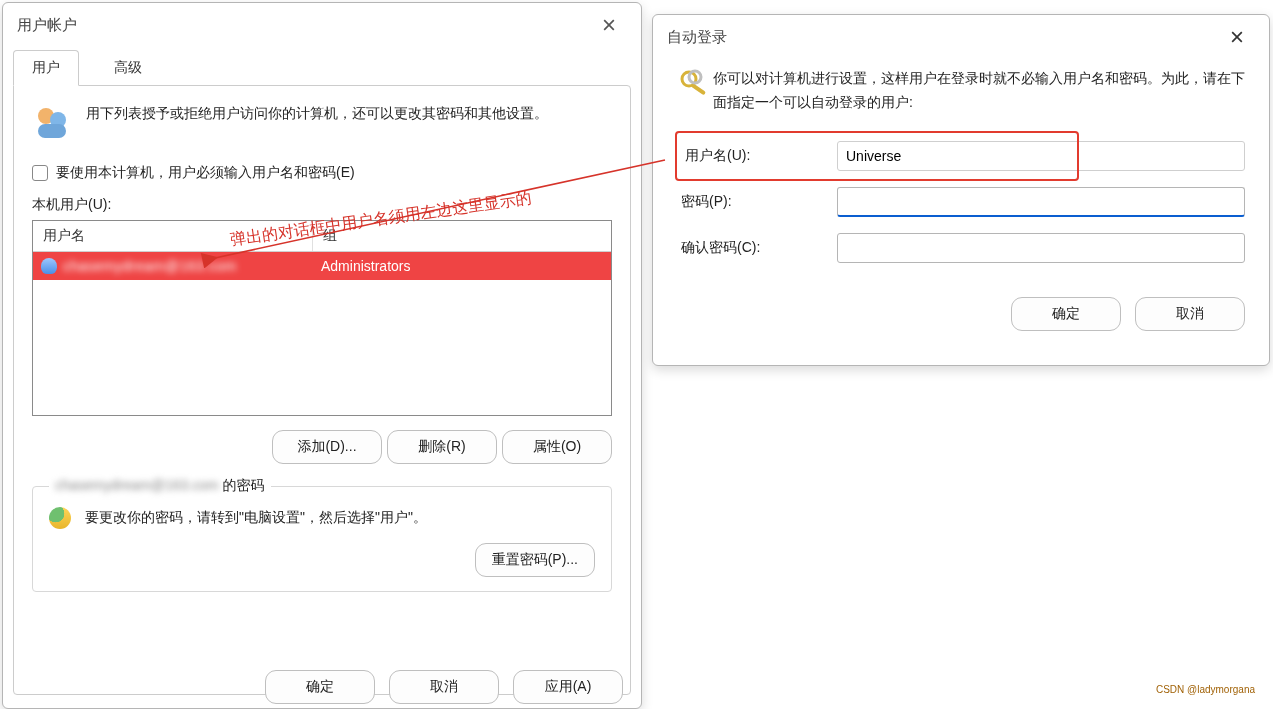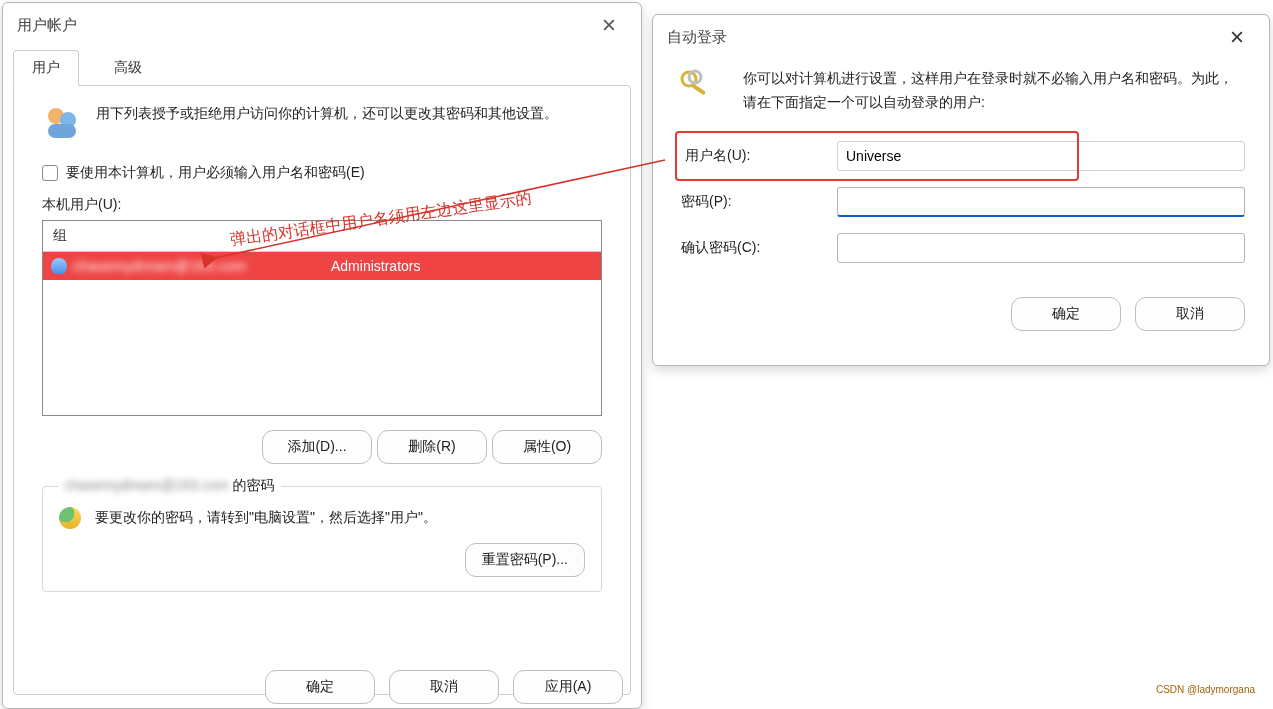--- a/index.html
+++ b/index.html
@@ -10,21 +10,21 @@
   .win2 { left:652px; top:14px; width:618px; height:352px; }
 
   .titlebar { display:flex; align-items:center; justify-content:space-between; padding:8px 14px 2px 14px; }
   .title { font-size:15px; color:#444; }
   .close-x { width:36px; height:28px; display:flex; align-items:center; justify-content:center; border-radius:4px; color:#555; font-size:16px;}
 
   .tabstrip { display:flex; gap:16px; margin:8px 0 0 10px; }
   .tab { padding:8px 18px; border:1px solid transparent; position:relative; top:1px; color:#333; cursor:pointer; background:#f4f4f4;}
   .tab.active { background:#fff; border:1px solid #ccc; border-bottom:1px solid #fff; border-radius:4px 4px 0 0;}
   .tab.inactive { background:transparent; }
-  .tabpanel { margin:0 10px 10px 10px; border:1px solid #ccc; border-radius:0 4px 4px 4px; padding:16px 28px; height:610px; }
+  .tabpanel { margin:0 10px 10px 10px; border:1px solid #ccc; border-radius:0 4px 4px 4px; padding:16px 18px; height:610px; }
 
   .intro-row { display:flex; gap:14px; align-items:flex-start; }
   .intro-text { flex:1; line-height:1.6; }
 
   .chk-row { display:flex; align-items:center; gap:8px; margin:22px 0 14px 0; }
   .chk { width:16px; height:16px; border:1.5px solid #888; border-radius:3px; background:#fff; }
 
   .sub-label { margin:8px 0 6px 0; }
 
   .listbox { border:1px solid #8a8a8a; background:#fff; height:196px; }
@@ -50,21 +50,21 @@
       linear-gradient(#ffd55a,#e8b52a); border-radius:50%; }
 
   .reset-row { display:flex; justify-content:flex-end; margin-top:14px; }
 
   .footer { position:absolute; left:0; right:0; bottom:0; display:flex; gap:14px; justify-content:flex-end; padding:0 18px 4px 0;}
 
   
   .dlg-body { padding:14px 24px 18px 24px; }
   .key-ico { width:36px; height:36px; }
   .key-ico svg { width:36px; height:36px; }
-  .intro2 { display:flex; gap:30px; align-items:flex-start; margin-bottom:18px;justify-content:space-between;}
+  .intro2 { display:flex; gap:0; align-items:flex-start; margin-bottom:18px;justify-content:space-between;}
   .intro2-text { flex:1; line-height:1.7; }
 
   .form-row { display:flex; align-items:center; height:46px; }
   .form-label { width:160px; padding-left:4px; }
   .form-input { flex:1; }
   .form-input input { width:100%; height:30px; border:1px solid #b5b5b5; border-radius:3px; padding:0 8px; font-size:14px; }
   .highlight-red { outline:2px solid #e23b2e; outline-offset:0; border-radius:2px; padding:2px 4px; }
   .btn-row2 { display:flex; gap:14px; justify-content:flex-end; margin-top:26px;}
 
   
@@ -107,20 +107,21 @@
 
     <div class="chk-row">
       <span class="chk"></span>
       <span>要使用本计算机，用户必须输入用户名和密码(E)</span>
     </div>
 
     <div class="sub-label">本机用户(U):</div>
 
     <div class="listbox">
       <div class="listhead">
+        <div class="col-user">用户名</div>
         <div class="col-group">组</div>
       </div>
       <div class="listrow">
         <div class="cell-user">
           <span class="usr-ico"></span>
           <span class="blur">chasemydream@163.com</span>
         </div>
         <div class="cell-group">Administrators</div>
       </div>
     </div>

